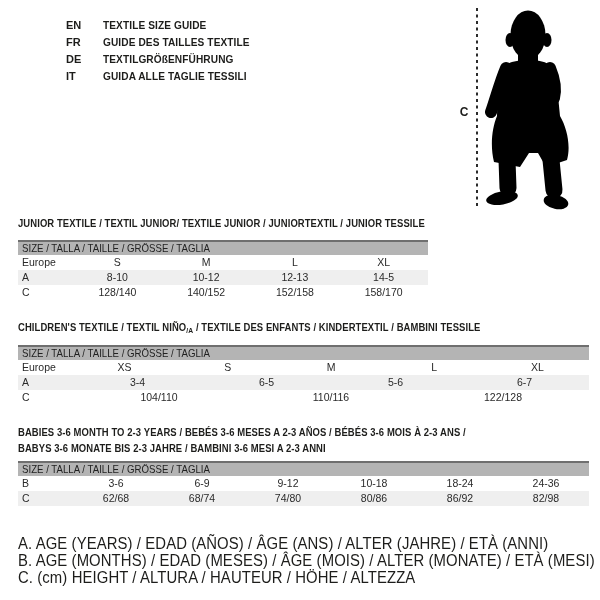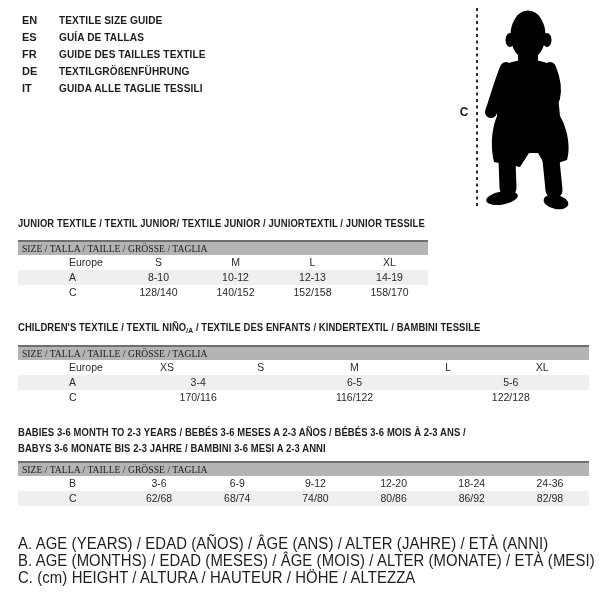--- a/index.html
+++ b/index.html
@@ -6,21 +6,21 @@
   html,body { width:600px; height:600px; background:#ffffff; }
   body {
     position:relative;
     font-family:"Liberation Sans", sans-serif;
     color:var(--text,#1d1d1b);
     overflow:hidden;
   }
 
   
   .lang-list { position:absolute; left:22px; top:14px; }
-  .lang-row { display:flex; height:17px; align-items:flex-start; font-size:11px; font-weight:bold; }
+  .lang-row { display:flex; height:17px; align-items:flex-end; font-size:11px; font-weight:bold;margin-left:44px; }
   .lang-code { width:37px; }
   .lang-label { display:inline-block; transform:scaleX(0.92); transform-origin:0 50%; white-space:nowrap; letter-spacing:0.1px; }
 
   
   .figure { position:absolute; left:450px; top:2px; width:142px; height:214px; }
   .figure svg { position:absolute; left:0; top:0; }
   .fig-label { position:absolute; left:6px; top:103px; width:16px; text-align:center; font-size:12px; font-weight:bold; }
 
   
   .tbl-title { position:absolute; left:18px; font-size:10.5px; font-weight:bold; line-height:14px; white-space:nowrap; transform:scaleX(0.9); transform-origin:0 0; letter-spacing:0.1px; }
@@ -30,43 +30,39 @@
   .sub { font-size:7.5px; vertical-align:-2px; }
 
   
   .size-table { position:absolute; left:18px; font-size:10.5px; }
   #table1 { top:240px; width:410px; }
   #table2 { top:345px; width:571px; }
   #table3 { top:461px; width:571px; }
   .t-header {
     height:15px; line-height:13px; background:var(--header-bg,#b4b4b4);
     border-top:2px solid var(--header-border,#6f6f6f);
-    padding-left:4px; white-space:nowrap; color:#212121;font-family:Liberation Serif, serif;
+    padding-left:4px; white-space:nowrap; color:#212121;
   }
   .cond { display:inline-block; transform:scaleX(0.92); transform-origin:0 50%; }
   .t-row { display:flex; height:15px; line-height:15px; color:#2a2a2a; }
   .t-row.alt { background:var(--alt-row-bg,#efefef); }
-  .t-label { width:55px; padding-left:4px;margin-left:47px; }
+  .t-label { width:55px; padding-left:4px; }
   .t-cell { flex:1; text-align:center; }
 
   
   .footnotes { position:absolute; left:18px; top:535px; font-size:16px; font-weight:normal; line-height:17px; }
   .footnote { white-space:nowrap; transform:scaleX(0.93); transform-origin:0 50%; letter-spacing:0.1px; }
 </style>
 </head>
 <body>
 
 <div class="lang-list">
   <div class="lang-row">
     <span class="lang-code">EN</span>
     <span class="lang-label">TEXTILE SIZE GUIDE</span>
-  </div>
-  <div class="lang-row">
-    <span class="lang-code">ES</span>
-    <span class="lang-label">GUÍA DE TALLAS</span>
   </div>
   <div class="lang-row">
     <span class="lang-code">FR</span>
     <span class="lang-label">GUIDE DES TAILLES TEXTILE</span>
   </div>
   <div class="lang-row">
     <span class="lang-code">DE</span>
     <span class="lang-label">TEXTILGRÖßENFÜHRUNG</span>
   </div>
   <div class="lang-row">
@@ -107,21 +103,21 @@
     <span class="t-cell">S</span>
     <span class="t-cell">M</span>
     <span class="t-cell">L</span>
     <span class="t-cell">XL</span>
   </div>
   <div class="t-row alt">
     <span class="t-label">A</span>
     <span class="t-cell">8-10</span>
     <span class="t-cell">10-12</span>
     <span class="t-cell">12-13</span>
-    <span class="t-cell">14-19</span>
+    <span class="t-cell">14-5</span>
   </div>
   <div class="t-row">
     <span class="t-label">C</span>
     <span class="t-cell">128/140</span>
     <span class="t-cell">140/152</span>
     <span class="t-cell">152/158</span>
     <span class="t-cell">158/170</span>
   </div>
 </div>
 
@@ -136,43 +132,44 @@
     <span class="t-cell">S</span>
     <span class="t-cell">M</span>
     <span class="t-cell">L</span>
     <span class="t-cell">XL</span>
   </div>
   <div class="t-row alt">
     <span class="t-label">A</span>
     <span class="t-cell">3-4</span>
     <span class="t-cell">6-5</span>
     <span class="t-cell">5-6</span>
+    <span class="t-cell">6-7</span>
   </div>
   <div class="t-row">
     <span class="t-label">C</span>
-    <span class="t-cell">170/116</span>
-    <span class="t-cell">116/122</span>
+    <span class="t-cell">104/110</span>
+    <span class="t-cell">110/116</span>
     <span class="t-cell">122/128</span>
   </div>
 </div>
 
 <div class="tbl-title" id="title3">
   <span style="display:block">BABIES 3-6 MONTH TO 2-3 YEARS / BEBÉS 3-6 MESES A 2-3 AÑOS / BÉBÉS 3-6 MOIS À 2-3 ANS /</span>
   <span style="display:block">BABYS 3-6 MONATE BIS 2-3 JAHRE / BAMBINI 3-6 MESI A 2-3 ANNI</span>
 </div>
 <div class="size-table" id="table3">
   <div class="t-header">
     <span class="cond">SIZE / TALLA / TAILLE / GRÖSSE / TAGLIA</span>
   </div>
   <div class="t-row">
     <span class="t-label">B</span>
     <span class="t-cell">3-6</span>
     <span class="t-cell">6-9</span>
     <span class="t-cell">9-12</span>
-    <span class="t-cell">12-20</span>
+    <span class="t-cell">10-18</span>
     <span class="t-cell">18-24</span>
     <span class="t-cell">24-36</span>
   </div>
   <div class="t-row alt">
     <span class="t-label">C</span>
     <span class="t-cell">62/68</span>
     <span class="t-cell">68/74</span>
     <span class="t-cell">74/80</span>
     <span class="t-cell">80/86</span>
     <span class="t-cell">86/92</span>

